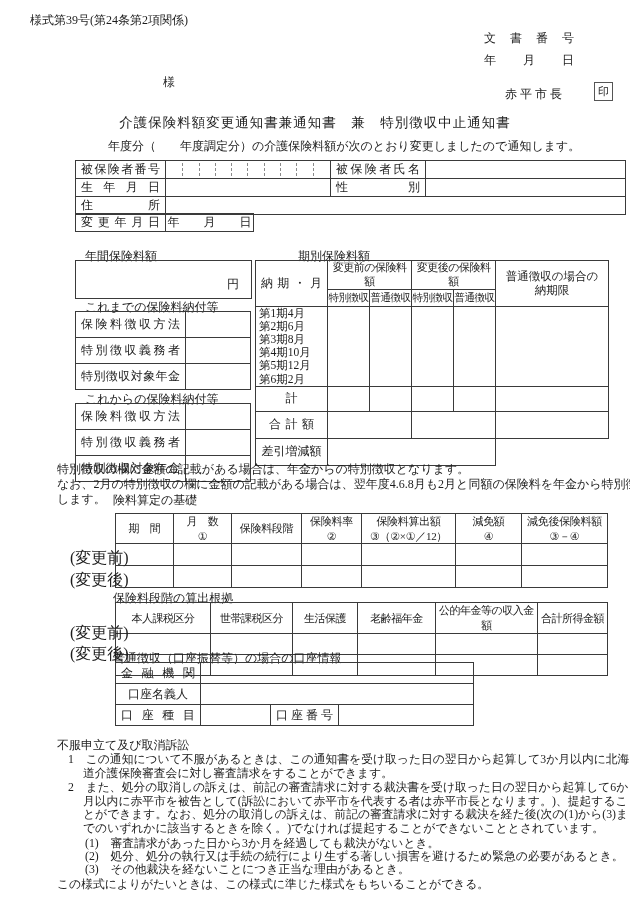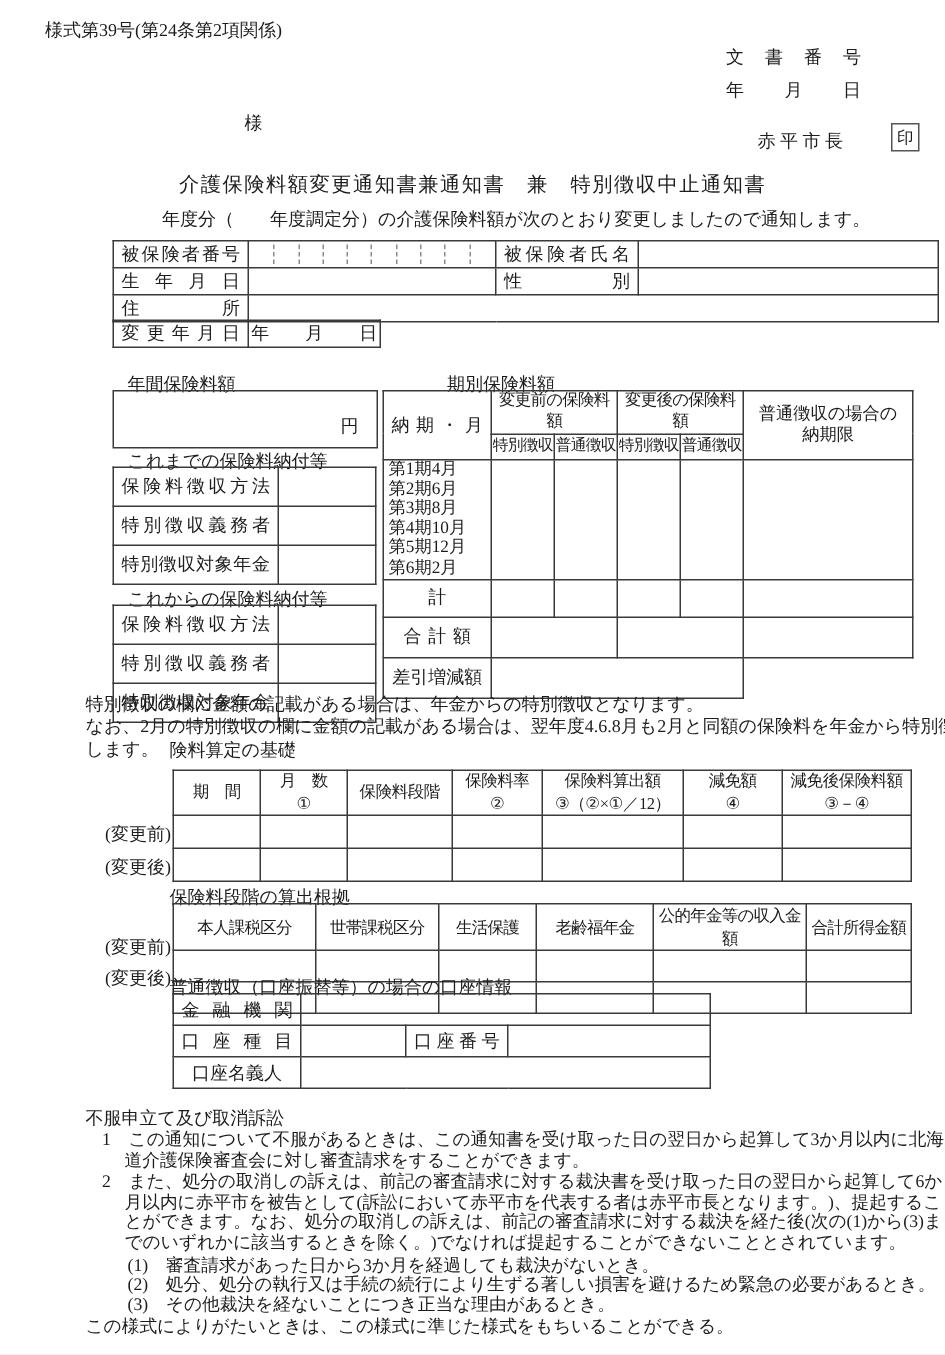--- a/index.html
+++ b/index.html
@@ -60,21 +60,21 @@
   
   .note1{left:57px;top:461px;}
   .note2{left:57px;top:476px;}
   .note3{left:57px;top:491px;}
   
   .lbl-calc{left:113px;top:492px;}
   .t-calc{left:115px;top:513px;width:492px;}
   .t-calc th{font-size:11px;white-space:pre-line;line-height:1.3;letter-spacing:-0.3px;}
   .t-calc tr.hd{height:30px;}
   .t-calc tr.dr{height:22px;}
-  .rowlab{font-size:12px;}
+  .rowlab{font-size:16px;}
   .cb1{left:70px;top:548px;}
   .cb2{left:70px;top:570px;}
   
   .lbl-stage{left:113px;top:590px;}
   .t-stage{left:115px;top:602px;width:492px;}
   .t-stage th{font-size:11px;letter-spacing:-0.5px;}
   .t-stage tr.hd{height:17px;}
   .t-stage tr.dr{height:21px;}
   .sb1{left:70px;top:623px;}
   .sb2{left:70px;top:644px;}
@@ -373,28 +373,28 @@
         <col style="width:70px">
         <col style="width:68px">
         <col style="width:135px">
       </colgroup>
     <tbody>
         <tr>
       <td class="j">金融機関</td>
       <td colspan="3"></td>
     </tr>
     <tr>
-      <td class="j">口座種目</td>
-      <td></td>
-      <td class="j">口座番号</td>
-      <td></td>
-    </tr>
-    <tr>
       <td class="c">口座名義人</td>
       <td colspan="3"></td>
+    </tr>
+    <tr>
+      <td class="j">口座種目</td>
+      <td></td>
+      <td class="j">口座番号</td>
+      <td></td>
     </tr>
   </tbody>
     </table>
 
   <div class="abs appeal-h">不服申立て及び取消訴訟</div>
   <div class="appeal-p ap1">1　この通知について不服があるときは、この通知書を受け取った日の翌日から起算して3か月以内に北海道介護保険審査会に対し審査請求をすることができます。</div>
   <div class="appeal-p ap2">2　また、処分の取消しの訴えは、前記の審査請求に対する裁決書を受け取った日の翌日から起算して6か月以内に赤平市を被告として(訴訟において赤平市を代表する者は赤平市長となります。)、提起することができます。なお、処分の取消しの訴えは、前記の審査請求に対する裁決を経た後(次の(1)から(3)までのいずれかに該当するときを除く。)でなければ提起することができないこととされています。</div>
   <div class="abs sub as1">(1)　審査請求があった日から3か月を経過しても裁決がないとき。</div>
   <div class="abs sub as2">(2)　処分、処分の執行又は手続の続行により生ずる著しい損害を避けるため緊急の必要があるとき。</div>
   <div class="abs sub as3">(3)　その他裁決を経ないことにつき正当な理由があるとき。</div>

